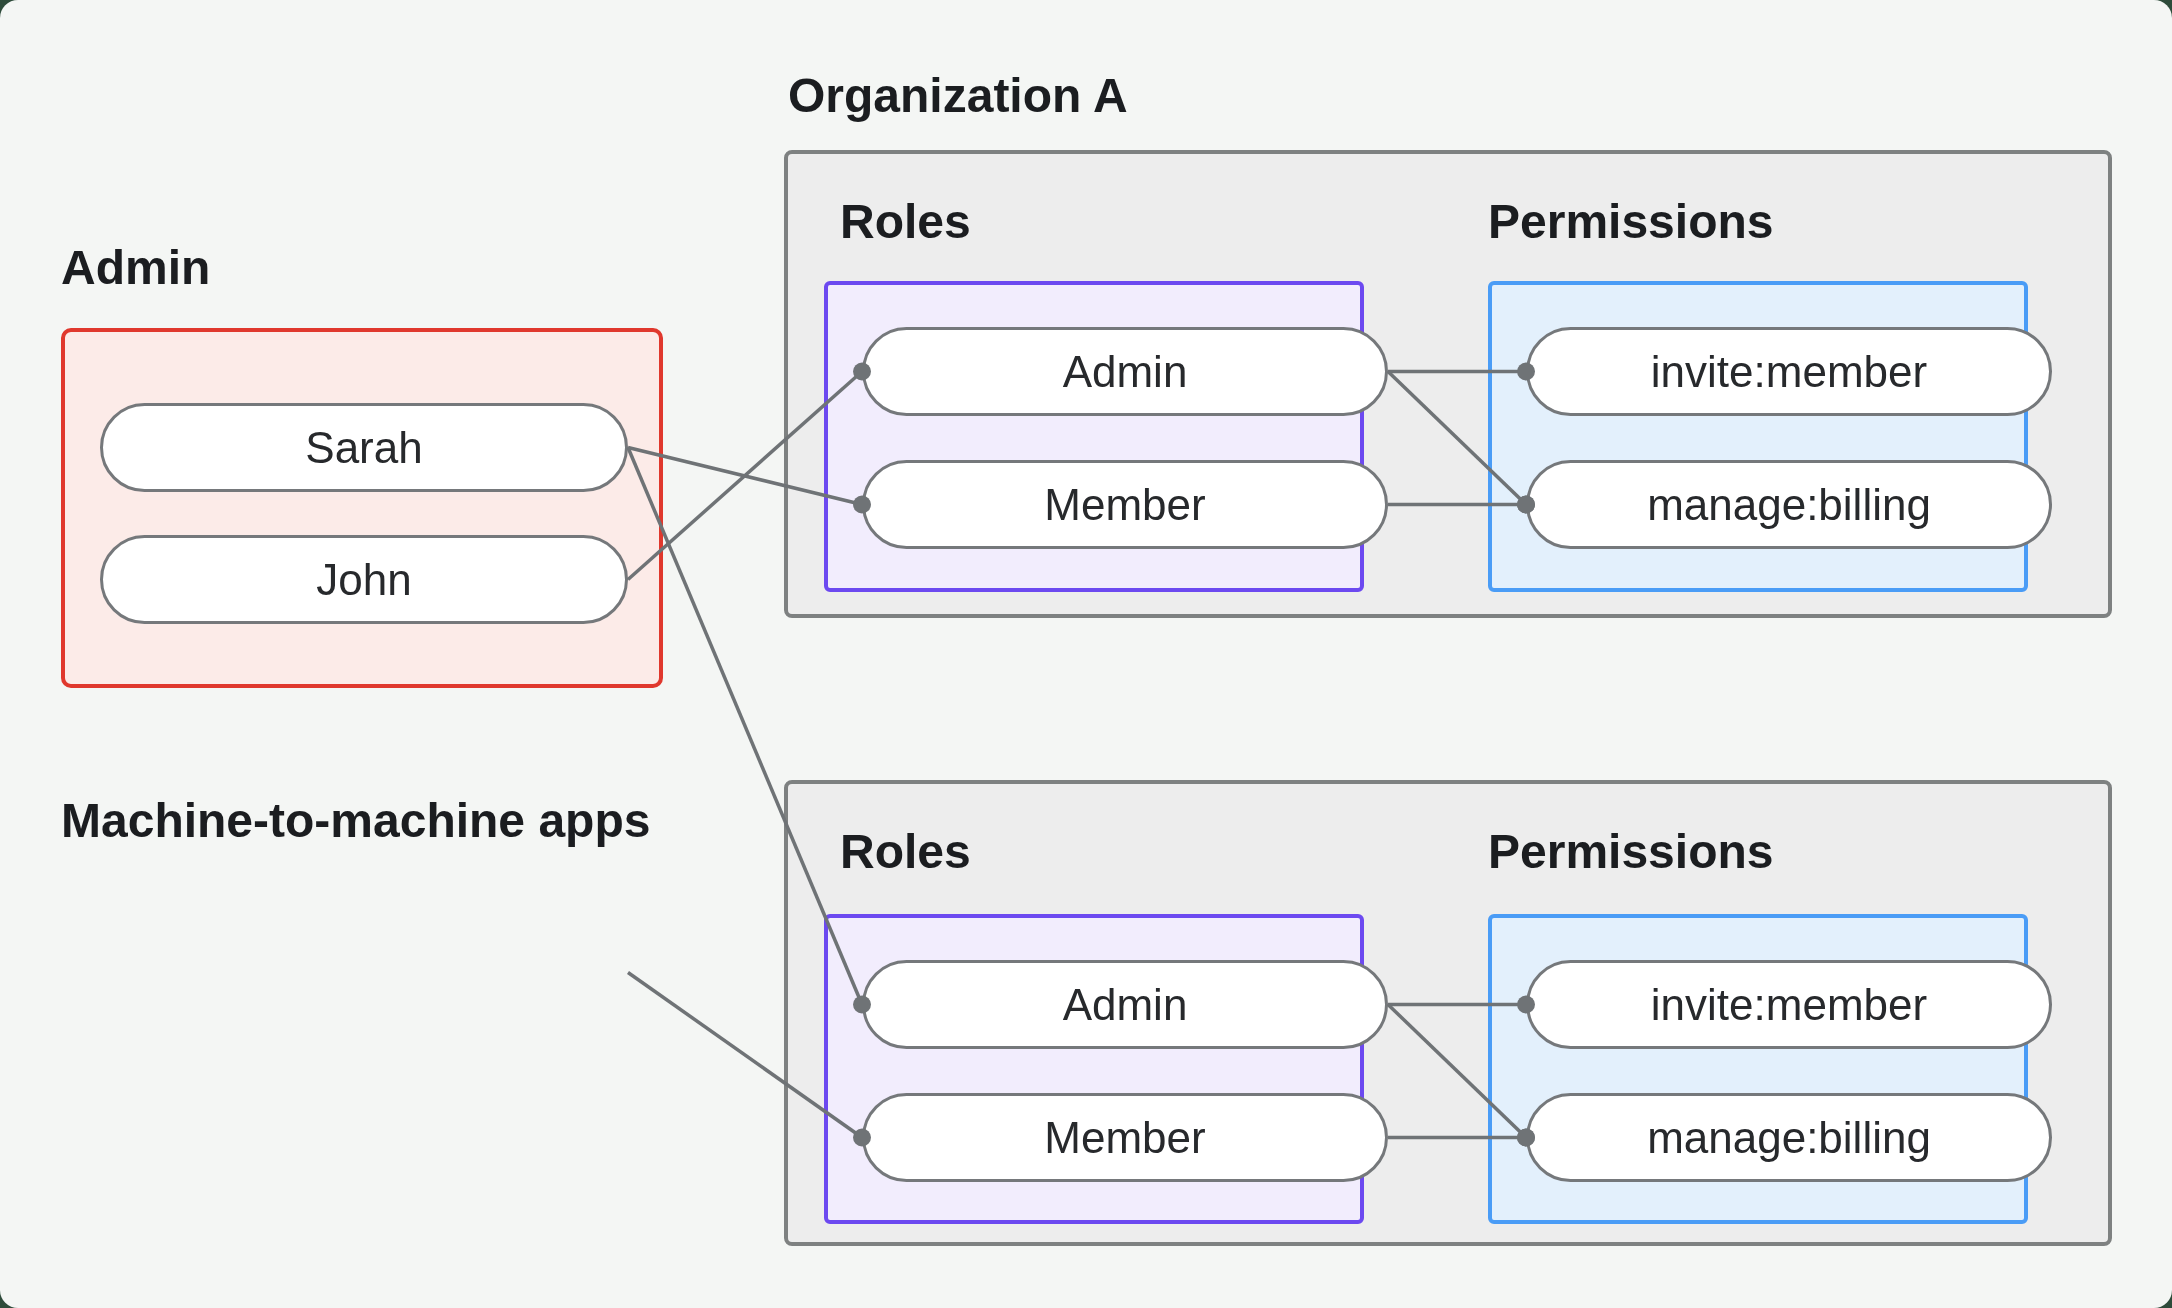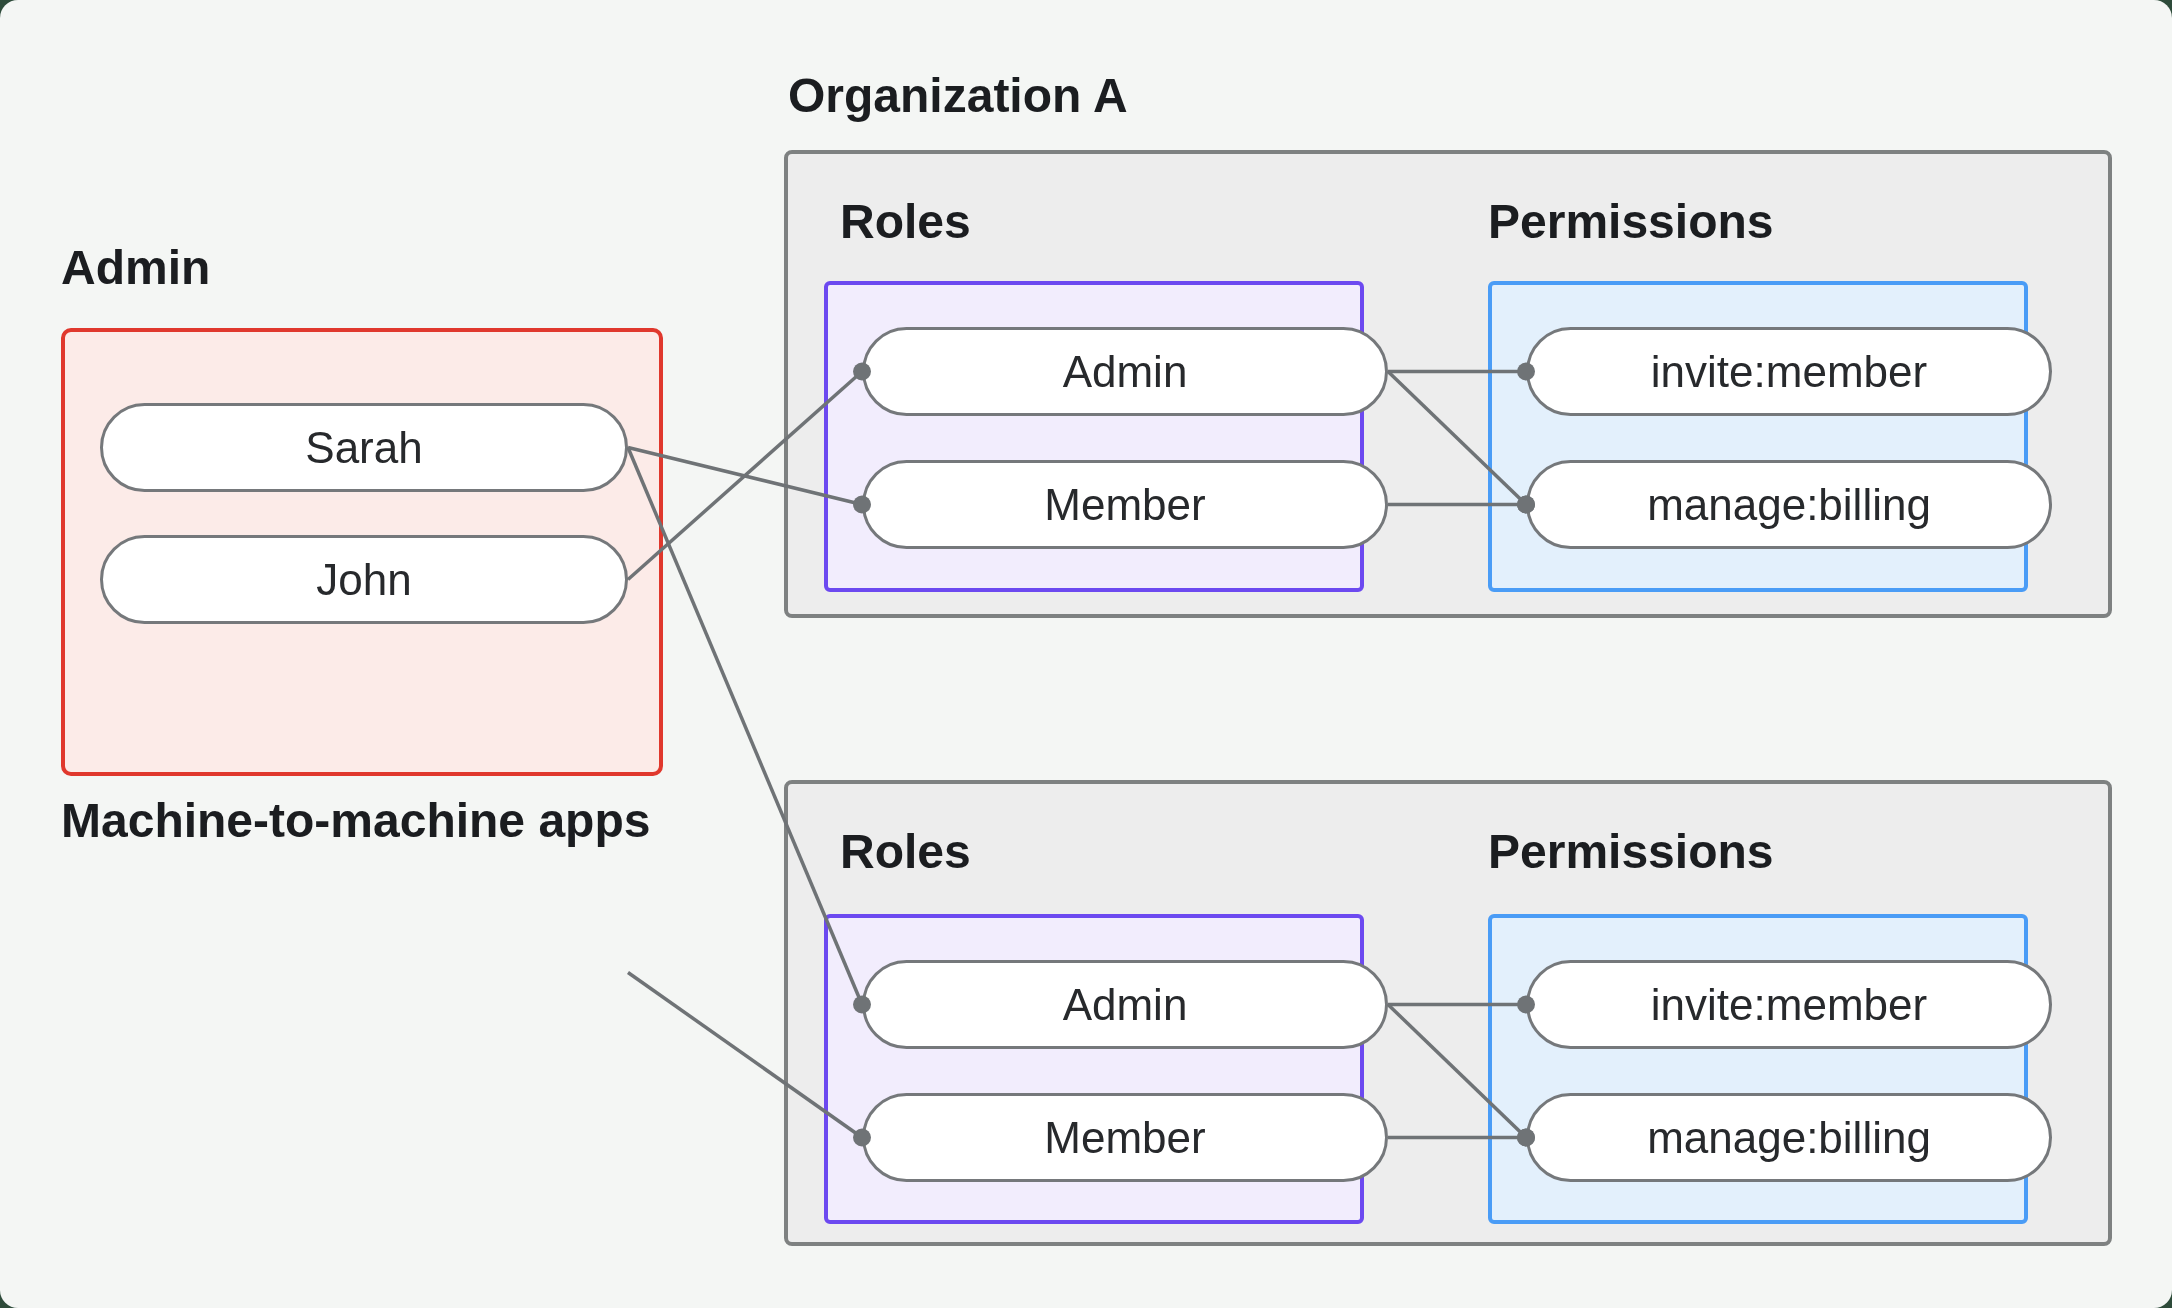--- a/index.html
+++ b/index.html
@@ -39,21 +39,21 @@
     font-size:48px;font-weight:600;color:var(--text);
     line-height:1.15;white-space:nowrap;
   }
   .inner-label{
     position:absolute;
     font-size:48px;font-weight:600;color:var(--text);
     line-height:1.15;white-space:nowrap;
   }
   .group-box{position:absolute;border-radius:10px;}
   .users-box{
-    left:61px;top:328px;width:602px;height:448px;
+    left:61px;top:328px;width:602px;height:360px;
     background:var(--red-bg);border:4.5px solid var(--red-border);
   }
   .m2m-box{
     left:61px;top:896px;width:602px;height:150px;
     background:var(--green-bg);border:4.5px solid var(--green-border);
   }
   .org-box{
     position:absolute;width:1328px;height:468px;
     background:var(--gray-bg);border:4.5px solid var(--gray-border);
     border-radius:8px;

